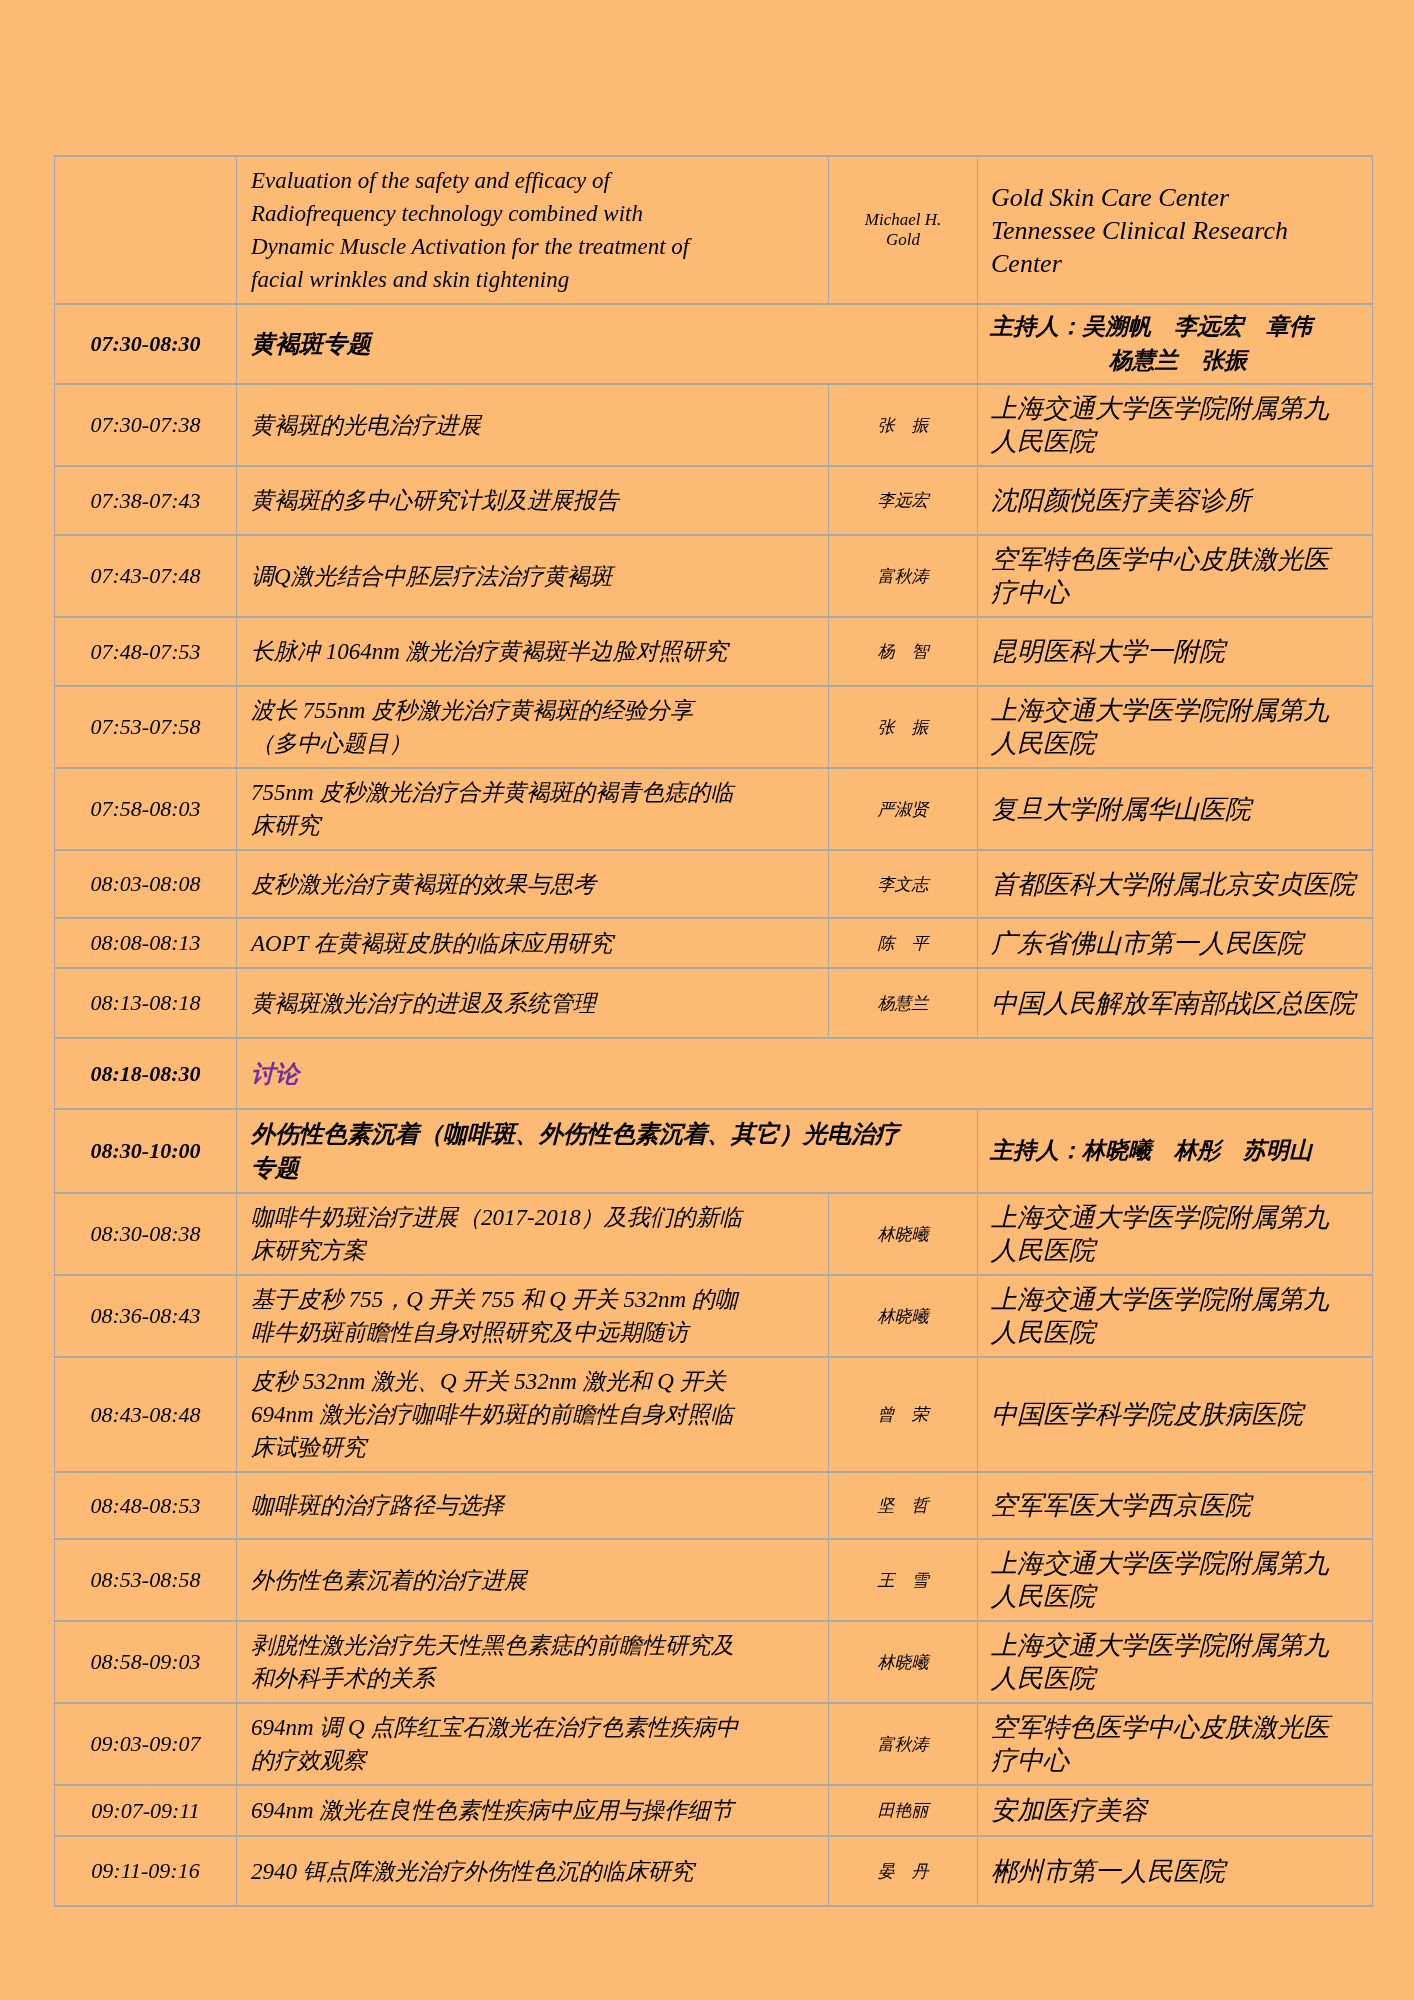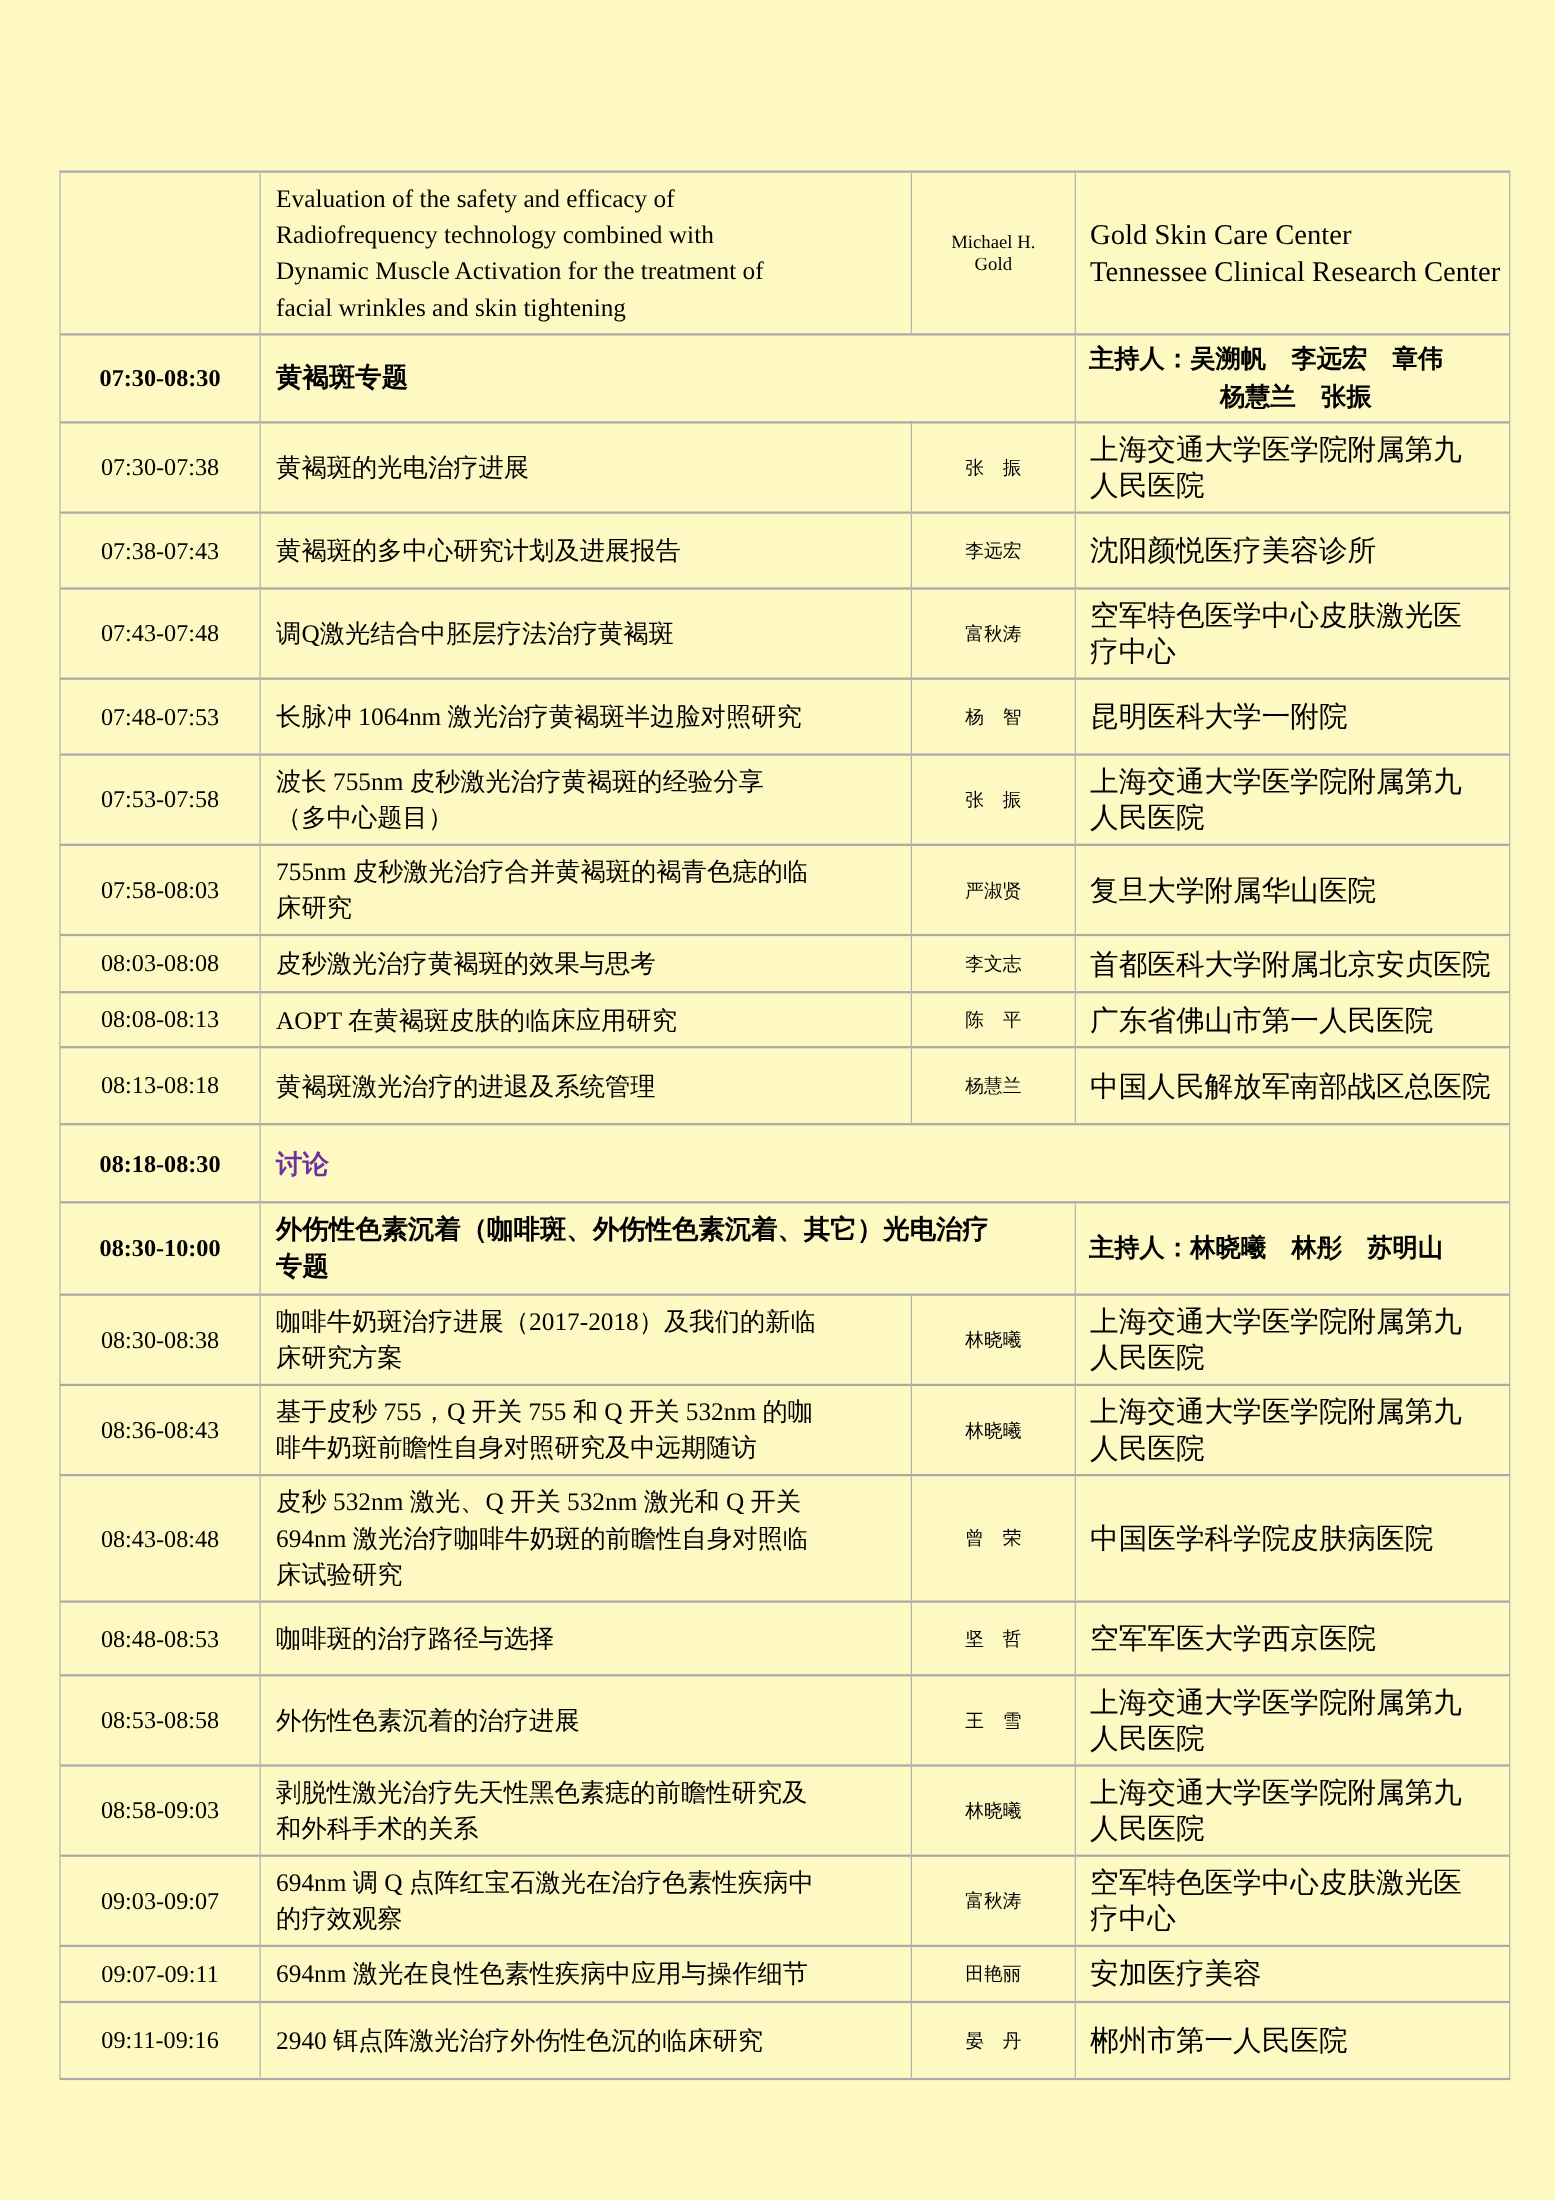--- a/index.html
+++ b/index.html
@@ -1,21 +1,21 @@
 <!DOCTYPE html>
 <html style="--accent: #7030A0;"><head>
 <meta charset="utf-8">
 <style>
   html,body{margin:0;padding:0;}
   body{
     width:1414px;height:2000px;background:#ffffff;color:#000;
     font-family:"Liberation Serif","DejaVu Serif",serif;
     position:relative;overflow:hidden;
   }
-  .page{position:absolute;inset:0;background:#fef9c3;}
+  .page{position:absolute;inset:0;background:#fdba74;font-style:italic;}
   table.schedule{
     position:absolute;left:54px;top:155px;width:1318px;
     border-collapse:collapse;table-layout:fixed;
   }
   table.schedule td{
     border:1px solid #a9a9a9;
     border-top-width:2px;border-bottom-width:2px;
     vertical-align:middle;
     overflow:hidden;
   }
@@ -113,21 +113,21 @@
           <td class="c-inst">上海交通大学医学院附属第九
 人民医院</td>
         </tr>
         <tr style="height: 72px;">
           <td class="c-time">07:58-08:03</td>
           <td class="c-title">755nm 皮秒激光治疗合并黄褐斑的褐青色痣的临
 床研究</td>
           <td class="c-speaker">严淑贤</td>
           <td class="c-inst">复旦大学附属华山医院</td>
         </tr>
-        <tr style="height: 52px; padding-left: 48px;">
+        <tr style="height: 68px; padding-left: 48px;">
           <td class="c-time">08:03-08:08</td>
           <td class="c-title">皮秒激光治疗黄褐斑的效果与思考</td>
           <td class="c-speaker">李文志</td>
           <td class="c-inst">首都医科大学附属北京安贞医院</td>
         </tr>
         <tr style="height: 50px;">
           <td class="c-time">08:08-08:13</td>
           <td class="c-title">AOPT 在黄褐斑皮肤的临床应用研究</td>
           <td class="c-speaker">陈　平</td>
           <td class="c-inst">广东省佛山市第一人民医院</td>

